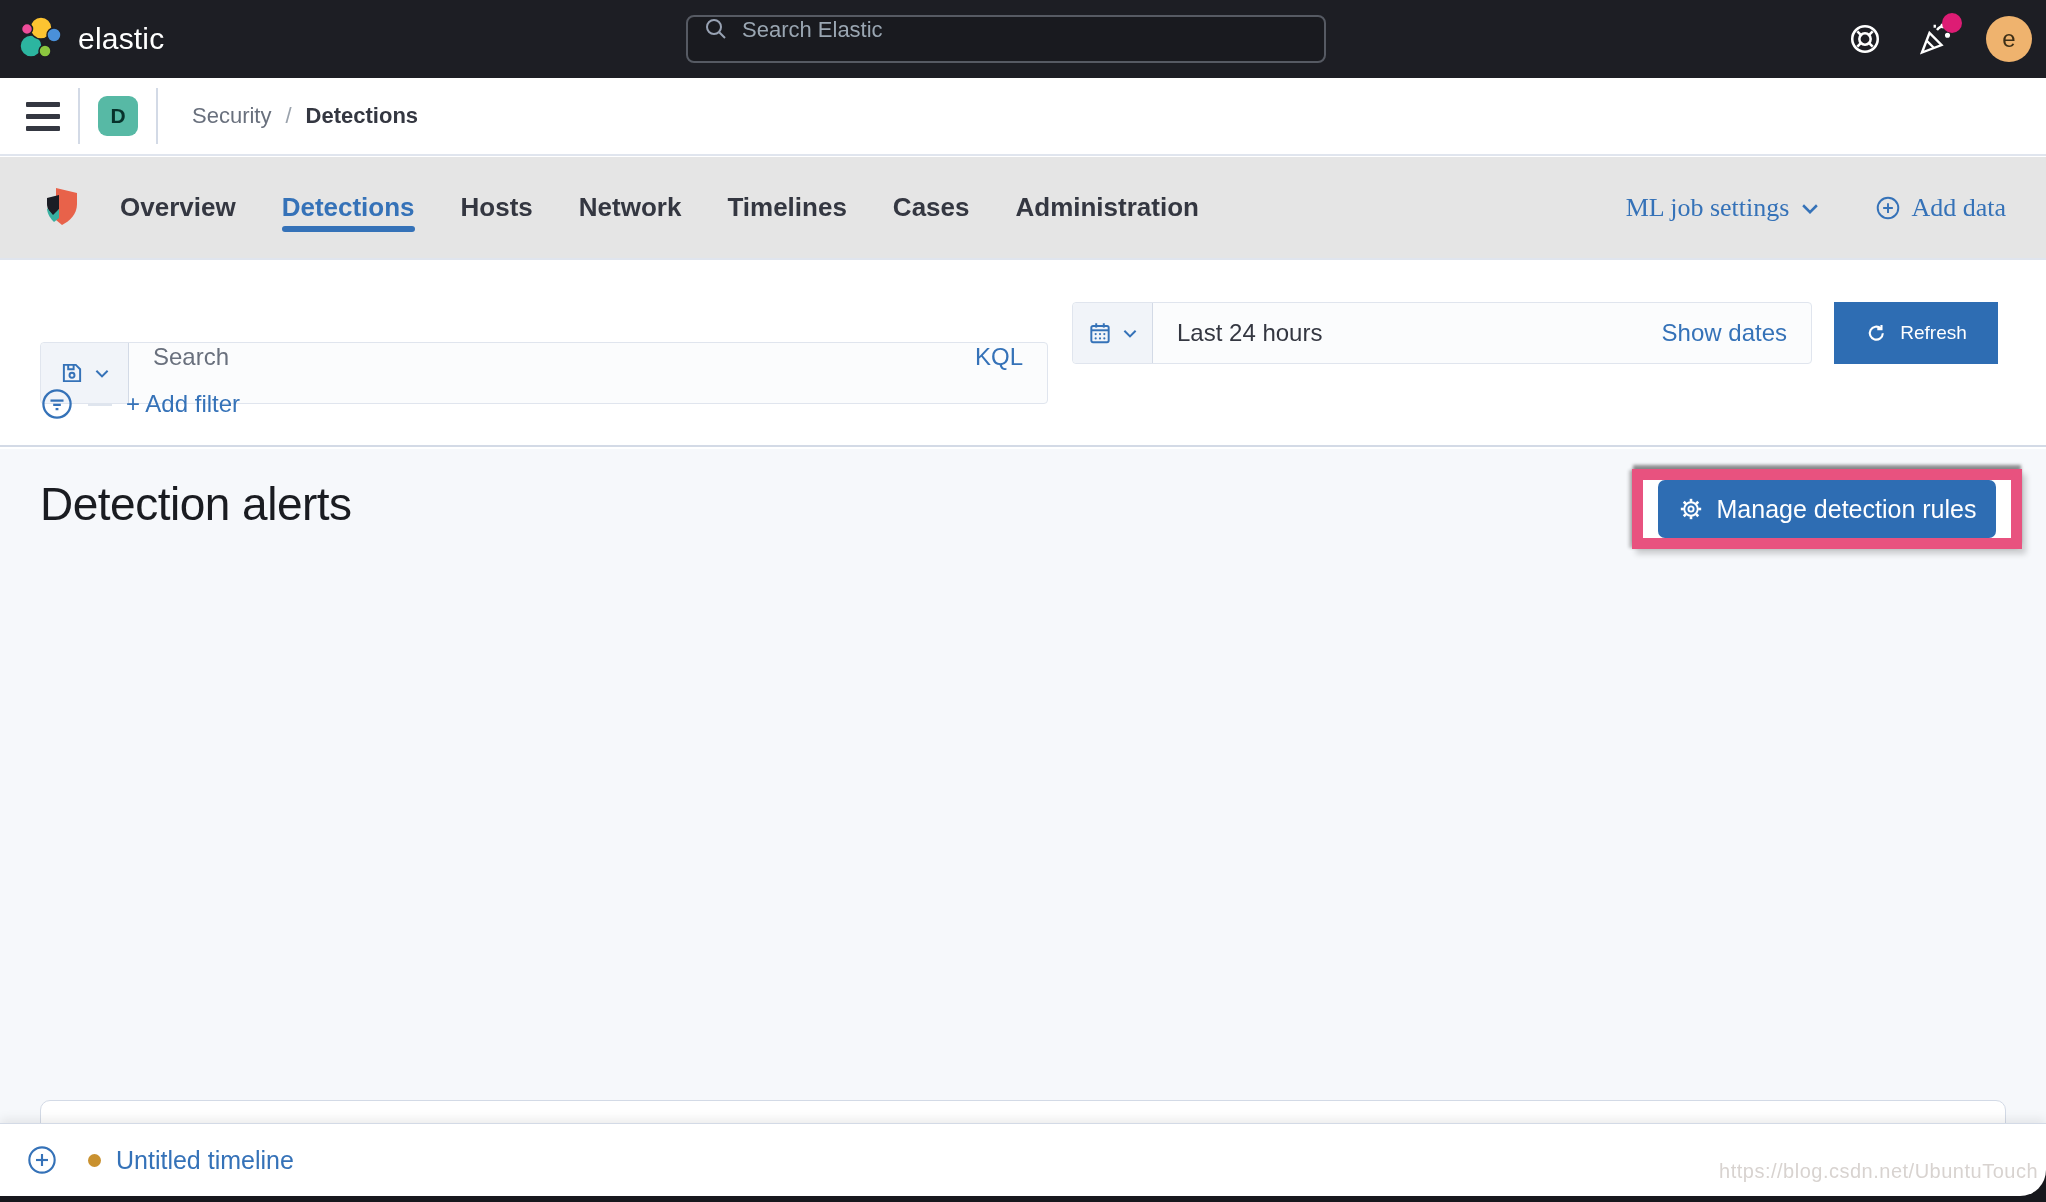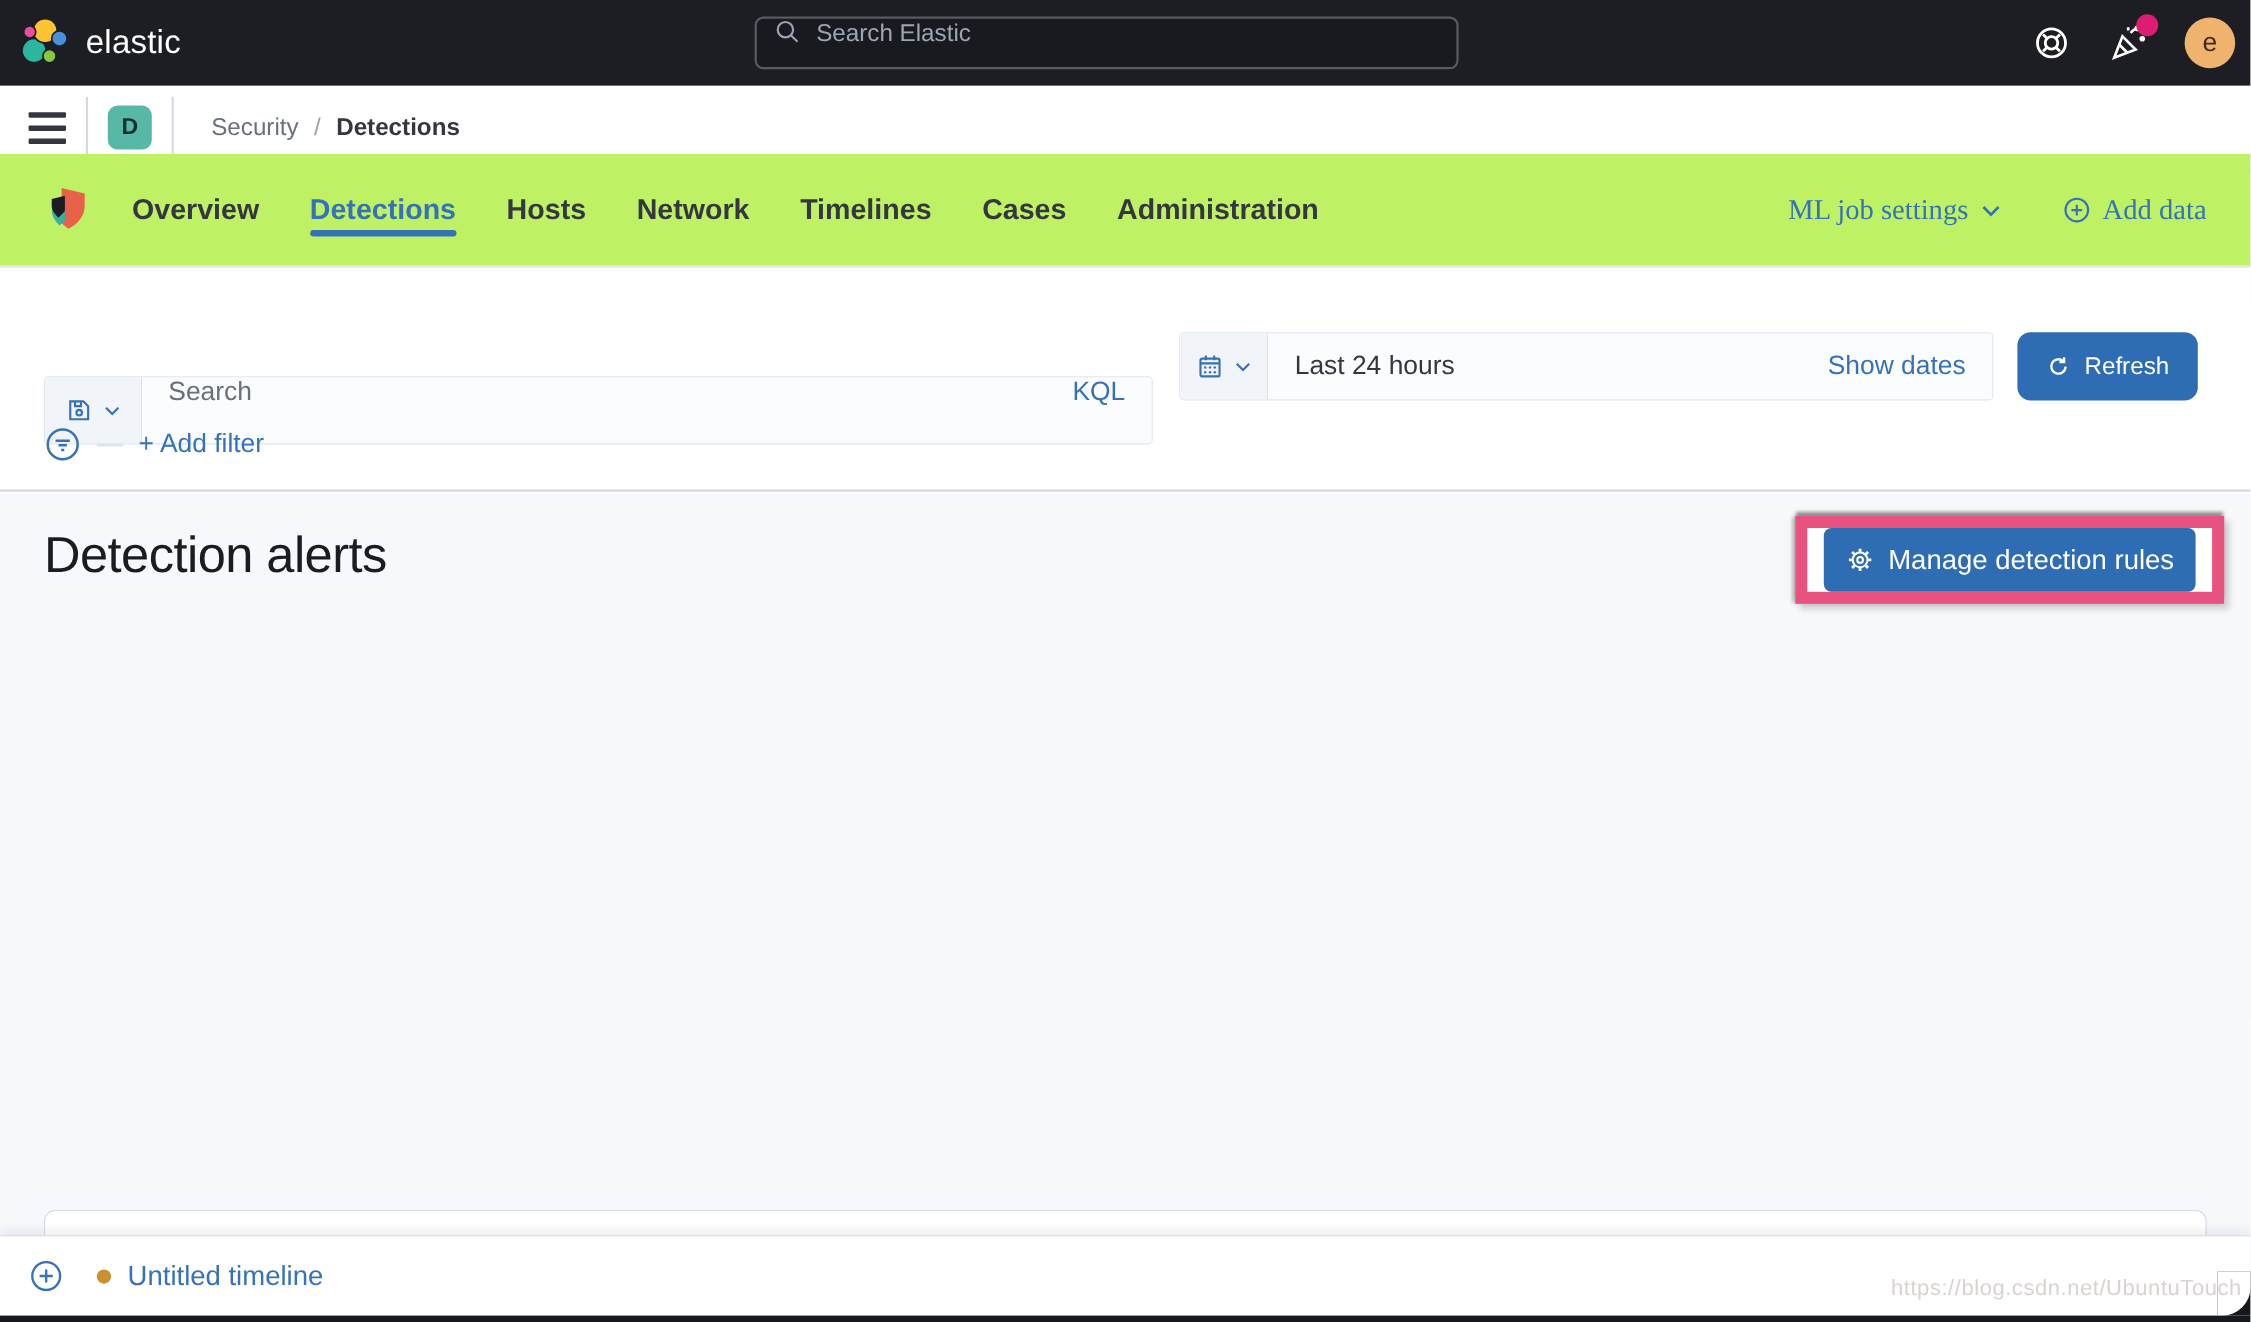--- a/index.html
+++ b/index.html
@@ -36,41 +36,41 @@
   .hamburger{margin-left:26px;width:34px;display:flex;flex-direction:column;gap:7px;background:none;border:none;cursor:pointer;}
   .hamburger span{display:block;height:5px;border-radius:1px;background:#343741;}
   .vdiv{width:2px;height:56px;background:var(--border);margin:0 18px;}
   .space-badge{width:40px;height:40px;border-radius:9px;background:#57b9a5;color:#07322b;font-size:21px;font-weight:700;display:flex;align-items:center;justify-content:center;border:none;cursor:pointer;}
   .crumbs{display:flex;align-items:center;gap:14px;margin-left:16px;font-size:22px;}
   .crumb-link{color:var(--muted);text-decoration:none;cursor:pointer;}
   .crumb-sep{color:#9aa2ac;}
   .crumb-current{color:var(--text);font-weight:600;}
 
   
-  .tab-row{position:absolute;left:0;top:140px;width:2046px;height:103px;background:#bef264;border-bottom:2px solid var(--border-soft);}
+  .tab-row{position:absolute;left:0;top:157px;width:2046px;height:103px;background:#e5e5e5;border-bottom:2px solid var(--border-soft);}
   .app-logo{position:absolute;left:42px;top:50%;transform:translateY(-50%);}
   .tabs{position:absolute;left:120px;top:0;height:100%;display:flex;gap:46px;}
   .tab{height:100%;display:flex;align-items:center;background:none;border:none;font-size:26px;font-weight:600;color:var(--text);cursor:pointer;position:relative;font-family:inherit;}
   .tab.active{color:var(--link);}
   .tab.active::after{content:"";position:absolute;left:0;right:0;bottom:26px;height:6px;border-radius:3px;background:var(--link);}
   .tabrow-right{position:absolute;right:40px;top:0;height:100%;display:flex;align-items:center;gap:54px;}
   .textlink{display:flex;align-items:center;gap:10px;background:none;border:none;color:var(--link);font-size:26px;font-weight:500;cursor:pointer;font-family:Liberation Serif, serif;}
 
   
   .query-area{position:absolute;left:0;top:276px;width:2046px;height:171px;background:#fff;border-bottom:2px solid var(--border);}
   .searchbar{position:absolute;left:40px;top:26px;width:1008px;height:62px;background:var(--field-bg);border:1px solid var(--border-soft);border-radius:4px;display:flex;align-items:flex-start;margin-top:40px;}
   .seg{height:100%;display:flex;align-items:center;justify-content:center;gap:8px;background:var(--seg-bg);border-right:1px solid var(--border);color:var(--link);border-radius:4px 0 0 4px;cursor:pointer;}
   .seg.saved{width:88px;}
   .seg.cal{width:80px;}
   .search-ph{font-size:24px;color:var(--muted);margin-left:24px;}
   .kql{margin-left:auto;margin-right:24px;font-size:24px;color:var(--link);cursor:pointer;}
   .datebar{position:absolute;left:1072px;top:26px;width:740px;height:62px;background:var(--field-bg);border:1px solid var(--border-soft);border-radius:4px;display:flex;align-items:center;}
   .time-range{font-size:24px;color:var(--text);margin-left:24px;cursor:pointer;}
   .show-dates{margin-left:auto;margin-right:24px;font-size:24px;color:var(--link);cursor:pointer;}
-  .refresh-btn{position:absolute;left:1834px;top:26px;width:164px;height:62px;background:var(--btn);border:none;border-radius:12px;color:#fff;font-size:22px;font-weight:500;display:flex;align-items:center;justify-content:center;gap:12px;cursor:pointer;font-family:inherit;}
+  .refresh-btn{position:absolute;left:1834px;top:26px;width:164px;height:62px;background:var(--btn);border:none;border-radius:0;color:#fff;font-size:19px;font-weight:500;display:flex;align-items:center;justify-content:center;gap:12px;cursor:pointer;font-family:inherit;}
   .filter-row{position:absolute;left:40px;top:106px;height:44px;display:flex;align-items:center;}
   .filter-circle{background:none;border:none;color:var(--link);display:flex;cursor:pointer;}
   .dash{width:24px;height:3px;background:#dfe5ee;margin:0 14px;}
   .add-filter{background:none;border:none;color:var(--link);font-size:24px;font-weight:500;cursor:pointer;font-family:inherit;}
 
   
   .content{position:absolute;left:0;top:449px;width:2046px;height:753px;background:var(--bg-content);}
   .page-title{position:absolute;left:40px;top:28px;font-size:46px;font-weight:400;color:var(--text-dark);letter-spacing:-.5px;}
   .highlight-box{position:absolute;left:1632px;top:20px;width:390px;height:80px;border:11px solid #e8527f;background:#fff;display:flex;align-items:center;justify-content:center;box-shadow:0 -5px 3px -1px rgba(55,55,55,.55),-4px 0 3px -1px rgba(55,55,55,.3),4px 5px 6px rgba(0,0,0,.18);}
   .manage-btn{width:338px;height:58px;background:var(--btn);border:none;border-radius:7px;color:#fff;font-size:25px;font-weight:500;display:flex;align-items:center;justify-content:center;gap:13px;cursor:pointer;font-family:inherit;}

